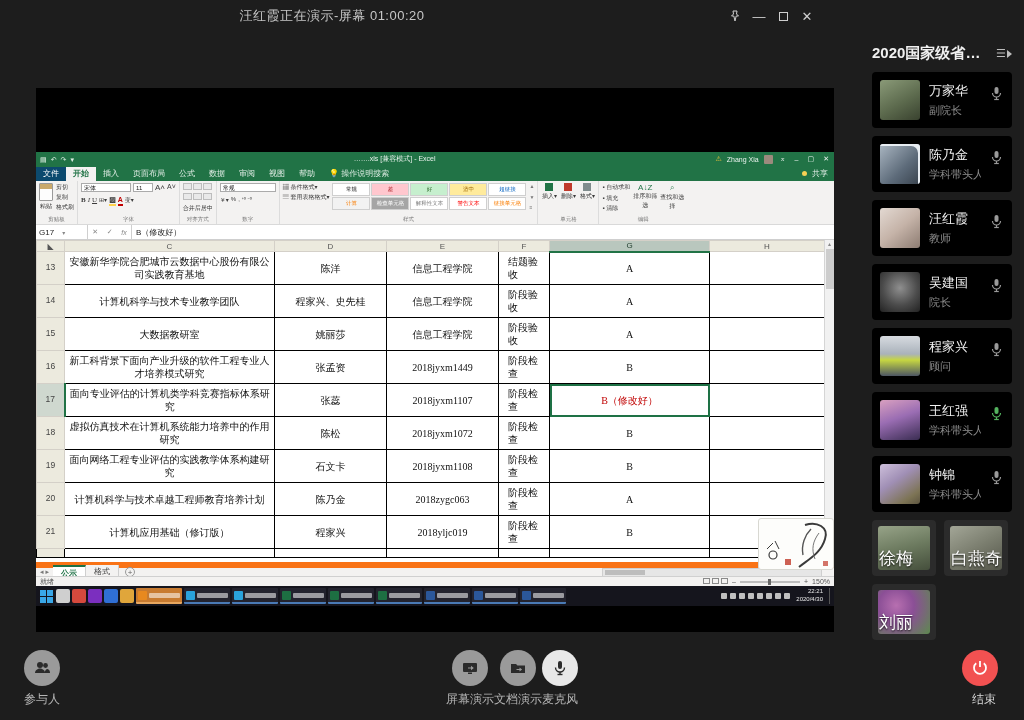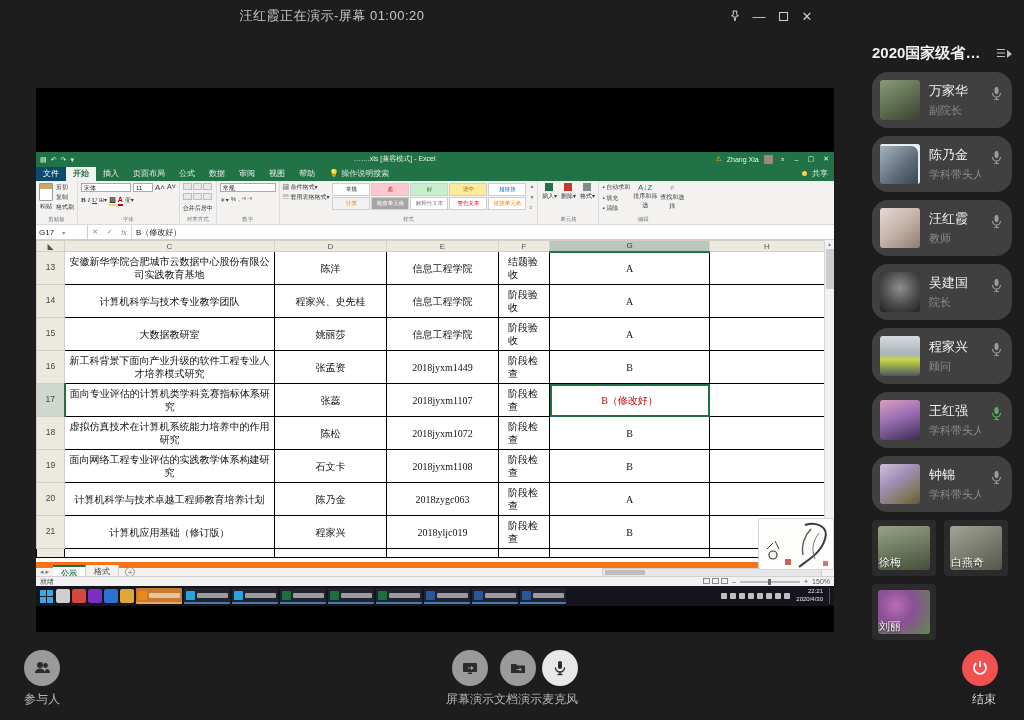--- a/index.html
+++ b/index.html
@@ -115,30 +115,30 @@
   
   .stamp { position:absolute; left:722px; top:430px; width:76px; height:52px; background:#fdfdfb; border:1px solid #d8d8d2; border-radius:3px; overflow:hidden; }
 
   
   .sidebar { position:absolute; left:858px; top:0; width:166px; height:720px; background:#1d1d1d; }
   .sb-header { position:absolute; left:14px; top:44px; right:10px; display:flex; align-items:center; }
   .sb-title { color:#f0f0f0; font-size:15px; font-weight:bold; white-space:nowrap; overflow:hidden; text-overflow:ellipsis; max-width:118px; }
   .sb-listicon { margin-left:6px; color:#bdbdbd; font-size:11px; display:flex; align-items:center; gap:1px; }
   .sb-listicon .tri { width:0; height:0; border-left:5px solid #bdbdbd; border-top:4px solid transparent; border-bottom:4px solid transparent; }
   .plist { position:absolute; left:14px; top:72px; width:140px; display:flex; flex-direction:column; gap:8px; }
-  .pcard { background:#404040; border-radius:16px; height:56px; display:flex; align-items:center; padding:4px 8px; gap:9px; }
+  .pcard { background:#000000; border-radius:4px; height:56px; display:flex; align-items:center; padding:4px 8px; gap:9px; }
   .pavatar { width:40px; height:40px; border-radius:3px; flex:0 0 auto; }
   .pinfo { flex:1; min-width:0; }
   .pname { color:#f2f2f2; font-size:13px; white-space:nowrap; overflow:hidden; }
   .prole { color:#8b8b8b; font-size:11px; margin-top:3px; white-space:nowrap; overflow:hidden; }
   .micwrap { width:14px; flex:0 0 auto; align-self:flex-start; margin-top:10px; }
   .tilegrid { position:absolute; left:14px; top:520px; width:140px; display:flex; flex-wrap:wrap; gap:8px; }
   .tile { width:64px; height:56px; border-radius:4px; position:relative; overflow:hidden; background:#2b2b2b; padding:6px; }
   .tile .tav { position:absolute; inset:6px; border-radius:3px; }
-  .tile .tname { position:absolute; left:7px; bottom:6px; color:#fff; font-size:11px; text-shadow:0 1px 2px rgba(0,0,0,.9); }
+  .tile .tname { position:absolute; left:7px; bottom:6px; color:#fff; font-size:17px; text-shadow:0 1px 2px rgba(0,0,0,.9); }
 
   
   .av-wanjiahua { background:linear-gradient(150deg,#8a9a78 0%,#5d6b4e 55%,#39422f 100%); }
   .av-chennaijin { background:linear-gradient(135deg,#aab6c2 0%,#5d6b7a 60%,#39434e 100%); box-shadow:inset -6px 6px 0 -4px #e8edf2; }
   .av-wanghongxia { background:linear-gradient(140deg,#e3d9d2 0%,#c5b3a8 50%,#8d7c72 100%); }
   .av-wujianguo { background:radial-gradient(circle at 50% 40%, #8f8f8f 0%, #4c4c4c 55%, #222 100%); }
   .av-chengjiaxing { background:linear-gradient(180deg,#d7dbe0 0%,#aab2bb 45%,#c6d642 60%,#4d5663 100%); }
   .av-wanghongqiang { background:linear-gradient(160deg,#d9a0c0 0%,#9a6db3 45%,#3a2d52 100%); }
   .av-zhongjin { background:linear-gradient(145deg,#cdbfdb 0%,#a08fb5 40%,#7d7455 80%,#5d5540 100%); }
   .av-xumei { background:linear-gradient(165deg,#97a388 0%,#6c7a5f 50%,#454f3c 100%); }

